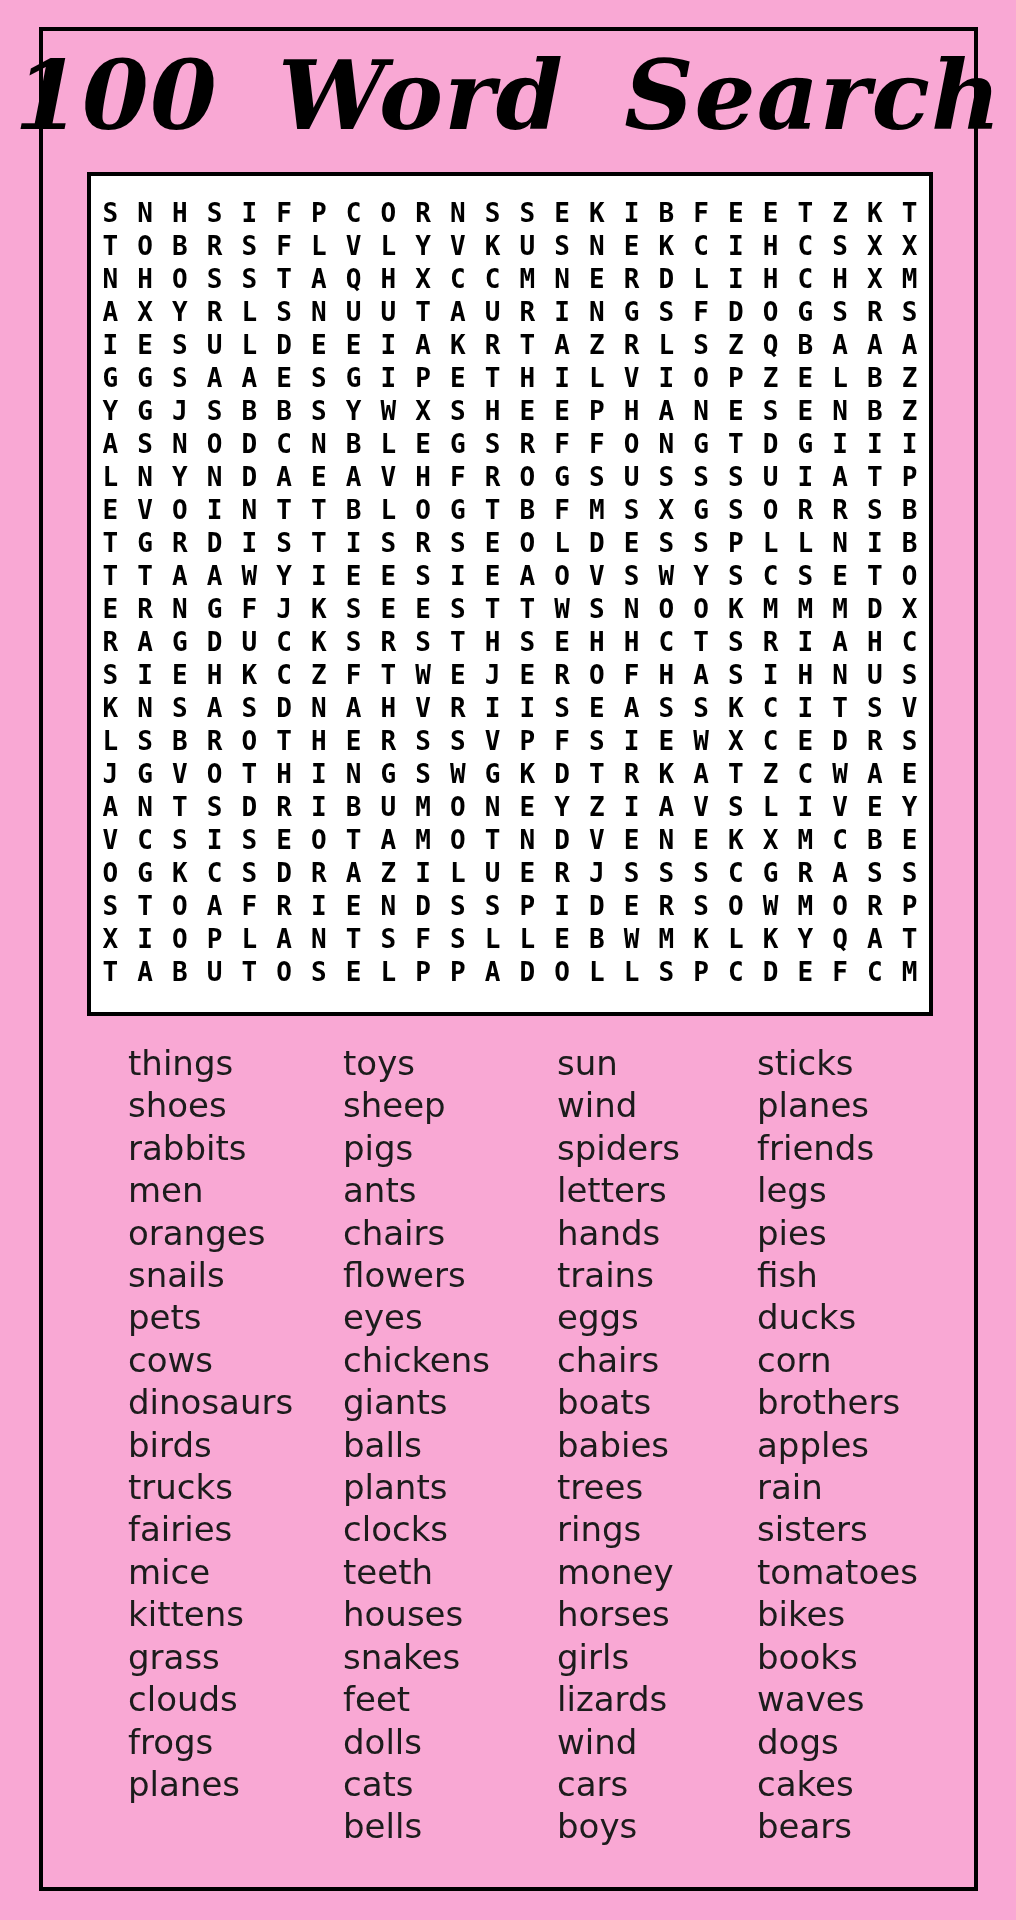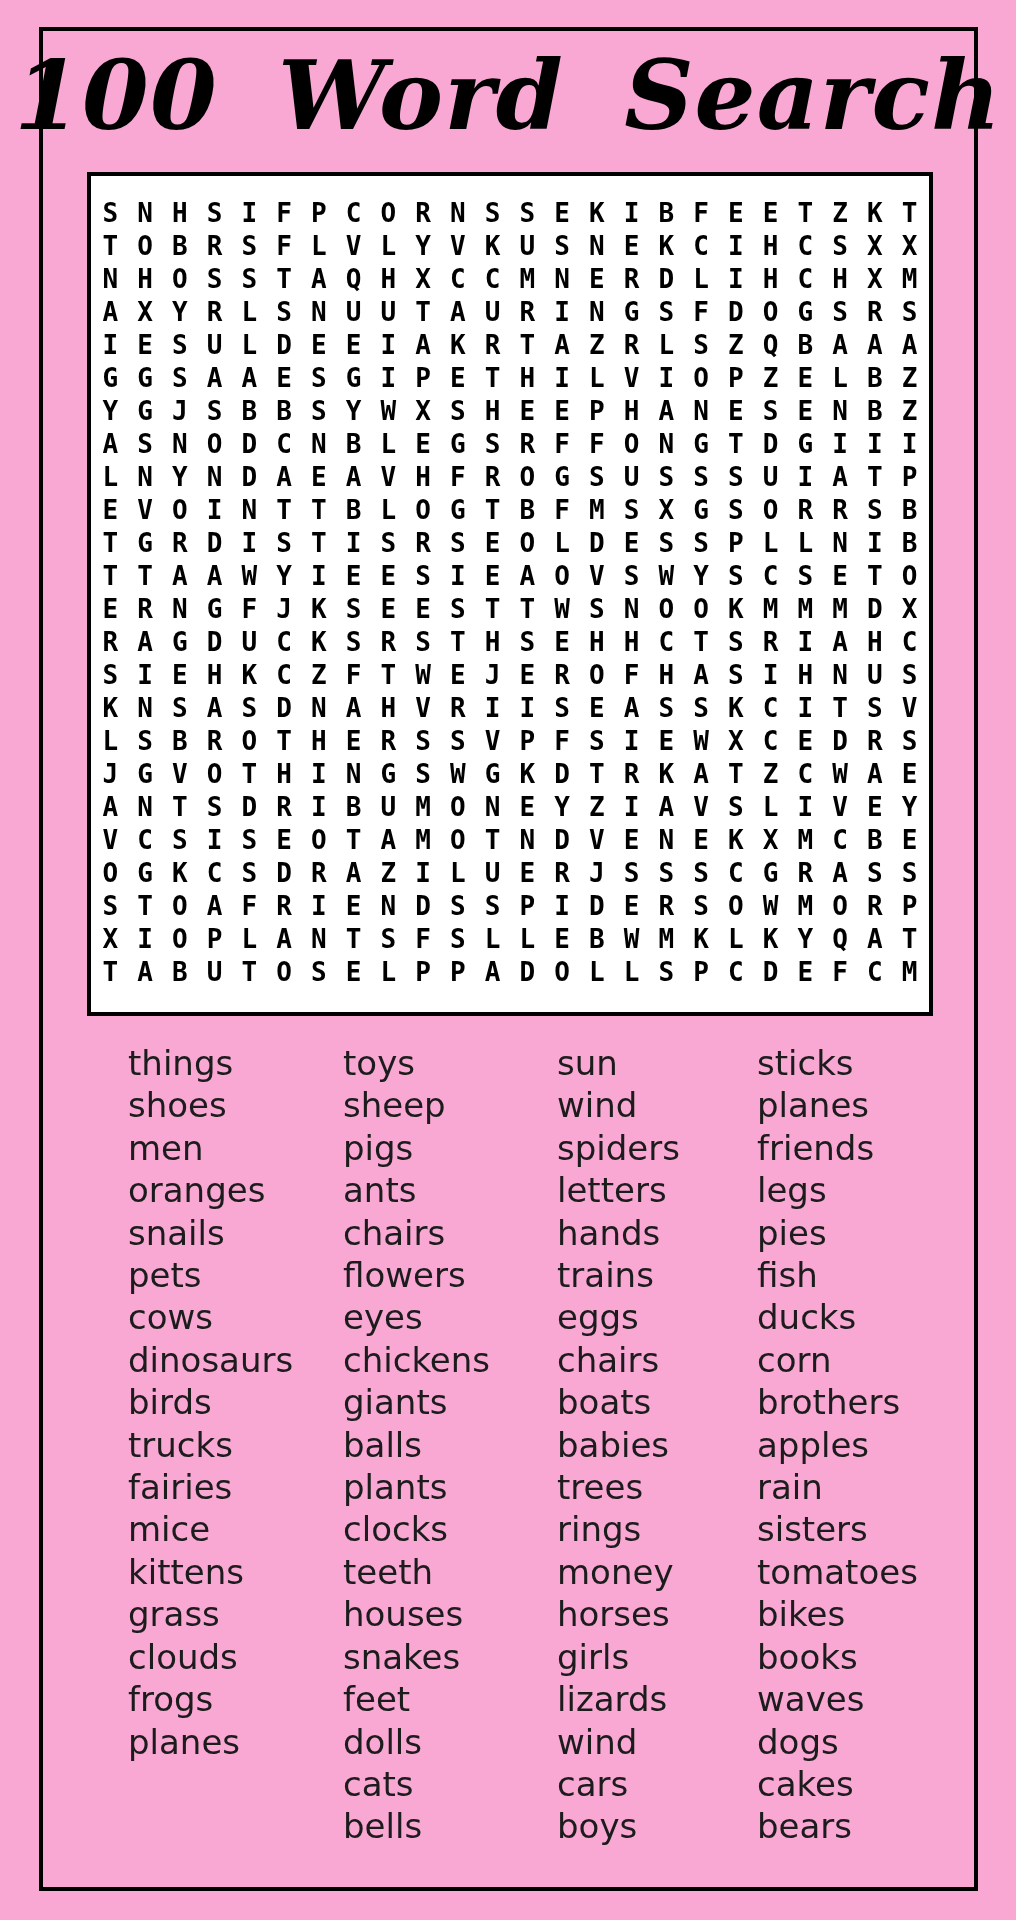--- a/index.html
+++ b/index.html
@@ -669,20 +669,21 @@
         <span class="cell">E</span>
         <span class="cell">F</span>
         <span class="cell">C</span>
         <span class="cell">M</span>
       </div>
   </div>
   <div class="word-list">
     <div class="word-col">
         <div class="word">things</div>
         <div class="word">shoes</div>
+        <div class="word">rabbits</div>
         <div class="word">men</div>
         <div class="word">oranges</div>
         <div class="word">snails</div>
         <div class="word">pets</div>
         <div class="word">cows</div>
         <div class="word">dinosaurs</div>
         <div class="word">birds</div>
         <div class="word">trucks</div>
         <div class="word">fairies</div>
         <div class="word">mice</div>

